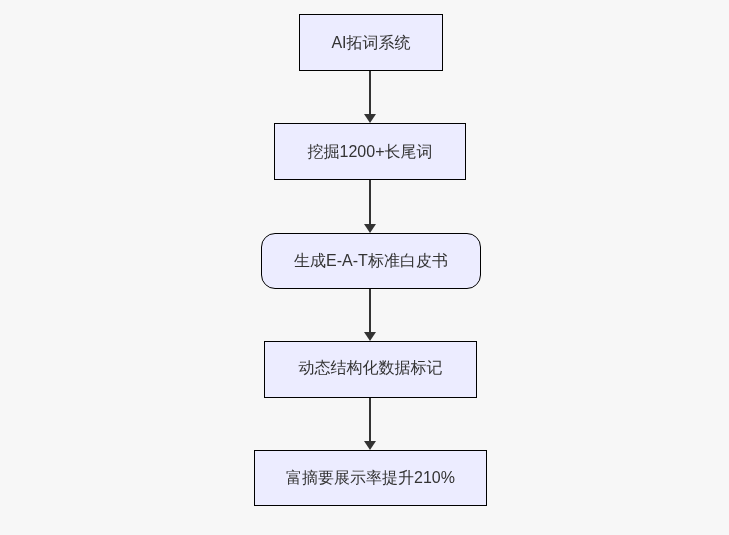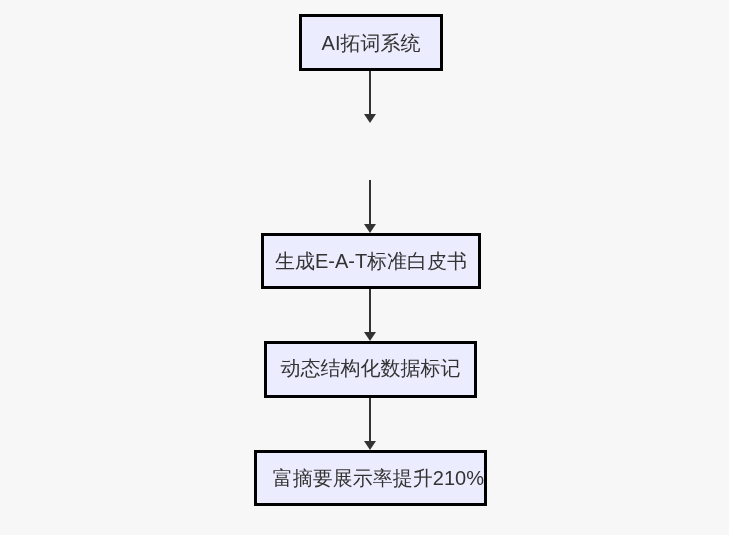--- a/index.html
+++ b/index.html
@@ -13,35 +13,35 @@
     position: relative;
     width: 729px;
     height: 535px;
     background: #f7f7f7;
     overflow: hidden;
   }
   .node {
     position: absolute;
     box-sizing: border-box;
     background: #ECECFF;
-    border: 3px solid #000000;
+    border: 1px solid #000000;
     display: flex;
     align-items: center;
     justify-content: center;
     color: #333333;
-    font-size: 20px;
+    font-size: 16px;
     line-height: 1.2;
     text-align: center;
     white-space: nowrap;
   }
   .n1 { left: 299px; top: 14px;  width: 144px; height: 57px; }
   .n2 { left: 274px; top: 123px; width: 192px; height: 57px; }
-  .n3 { left: 261px; top: 233px; width: 220px; height: 56px; }
+  .n3 { left: 261px; top: 233px; width: 220px; height: 56px; border-radius: 14px; }
   .n4 { left: 264px; top: 341px; width: 213px; height: 57px; font-family: Liberation Mono, monospace; }
-  .n5 { left: 254px; top: 450px; width: 233px; height: 56px; justify-content: flex-end; }
+  .n5 { left: 254px; top: 450px; width: 233px; height: 56px; }
 
   .edge-line {
     position: absolute;
     left: 369px;
     width: 2px;
     background: #333333;
   }
   .e1 { top: 71px;  height: 44px; }
   .e2 { top: 180px; height: 45px; }
   .e3 { top: 289px; height: 44px; }
@@ -66,20 +66,23 @@
 
 <div class="canvas">
 
   <div class="node n1">
     <span>AI拓词系统</span>
   </div>
 
   <div class="edge-line e1"></div>
   <div class="edge-head h1"></div>
 
+  <div class="node n2">
+    <span>挖掘1200+长尾词</span>
+  </div>
 
   <div class="edge-line e2"></div>
   <div class="edge-head h2"></div>
 
   <div class="node n3">
     <span>生成E-A-T标准白皮书</span>
   </div>
 
   <div class="edge-line e3"></div>
   <div class="edge-head h3"></div>

